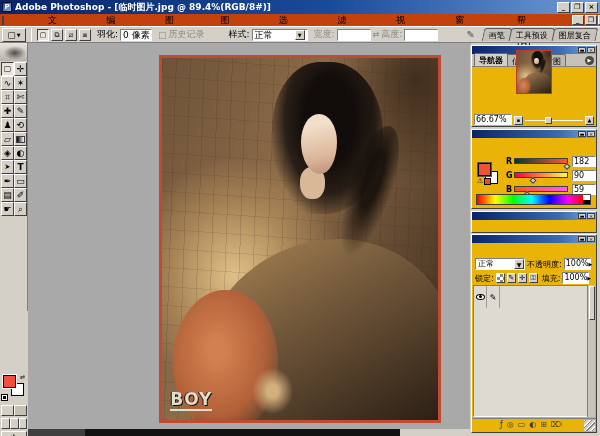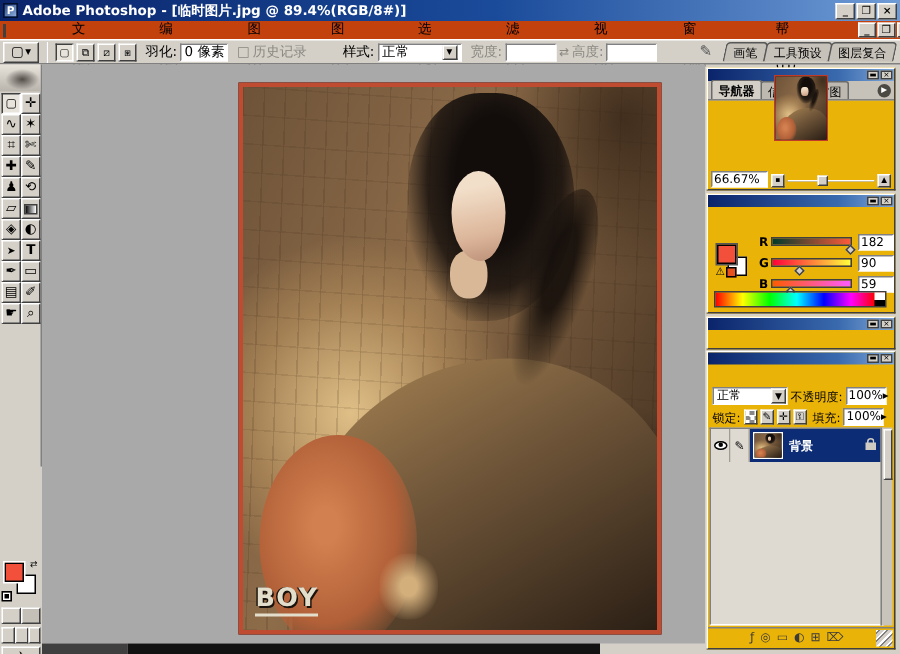--- a/index.html
+++ b/index.html
@@ -464,32 +464,20 @@
     </div>
   </div>
   <div class="lyr-list" style="top:50px;height:132px">
     <div class="lyr-row">
       <div class="lyr-cell">
           <span class="eye"></span>
         </div>
       <div class="lyr-cell">
           <span style="font-size:8px">✎</span>
         </div>
-      <div class="lyr-sel">
-        <div class="lyr-thumb">
-          <div class="photo small">
-            <div class="robe"></div>
-              <div class="sleeve"></div>
-              <div class="hair"></div>
-              <div class="face"></div>
-          </div>
-        </div>
-        <span style="font-size:8px;font-weight:bold">背景</span>
-        <span class="lockpad"></span>
-      </div>
     </div>
   </div>
   <div class="scroll" style="right:1px;top:50px;height:132px">
     <div class="thumb"></div>
   </div>
   <div class="lyr-footer">
     <span class="foot-ico">ƒ</span>
     <span class="foot-ico">◎</span>
     <span class="foot-ico">▭</span>
     <span class="foot-ico">◐</span>

